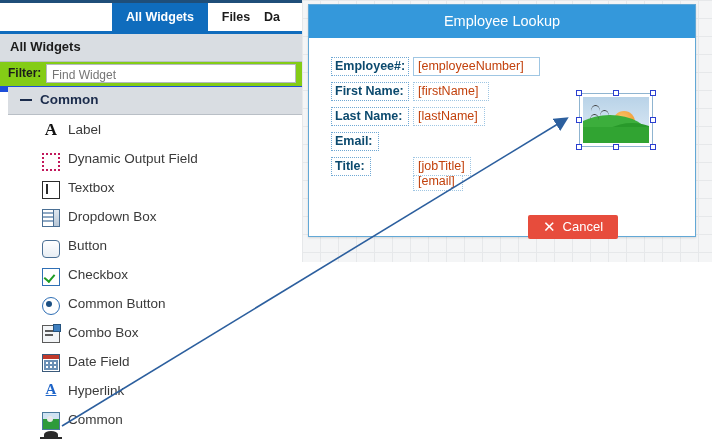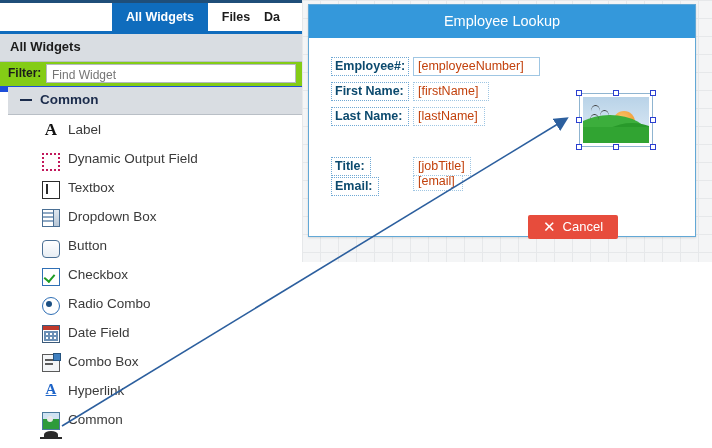--- a/index.html
+++ b/index.html
@@ -235,31 +235,31 @@
         <span class="lbl">Button</span>
       </div>
 
       <div class="witem">
         <span class="ico ico-checkbox"></span>
         <span class="lbl">Checkbox</span>
       </div>
 
       <div class="witem">
         <span class="ico ico-radio"></span>
-        <span class="lbl">Radio Combo</span>
+        <span class="lbl">Common Button</span>
+      </div>
+
+      <div class="witem">
+        <span class="ico ico-combo"></span>
+        <span class="lbl">Combo Box</span>
       </div>
 
       <div class="witem">
         <span class="ico ico-date"></span>
         <span class="lbl">Date Field</span>
-      </div>
-
-      <div class="witem">
-        <span class="ico ico-combo"></span>
-        <span class="lbl">Combo Box</span>
       </div>
 
       <div class="witem">
         <span class="ico ico-hyper">A</span>
         <span class="lbl">Hyperlink</span>
       </div>
 
       <div class="witem">
         <span class="ico ico-image"></span>
         <span class="lbl">Common</span>
@@ -288,21 +288,21 @@
         <span class="flabel" style="width:78px;">First Name:</span>
         <span class="ffield dotted" style="left:82px;width:76px;">[firstName]</span>
       </div>
 
       <div class="frow" style="top:102px;">
         <span class="flabel" style="width:78px;">Last Name:</span>
         <span class="ffield dotted" style="left:82px;width:72px;">[lastName]</span>
       </div>
 
       <div class="frow" style="top:127px;">
-        <span class="flabel" style="width:48px;margin-top:45px;">Email:</span>
+        <span class="flabel" style="width:48px;">Email:</span>
         <span class="ffield dotted" style="left:82px;width:50px;margin-top:40px;">[email]</span>
       </div>
 
       <div class="frow" style="top:152px;">
         <span class="flabel" style="width:40px;">Title:</span>
         <span class="ffield dotted" style="left:82px;width:58px;">[jobTitle]</span>
       </div>
 
       <div id="img-widget">
         <div id="img-pic">

